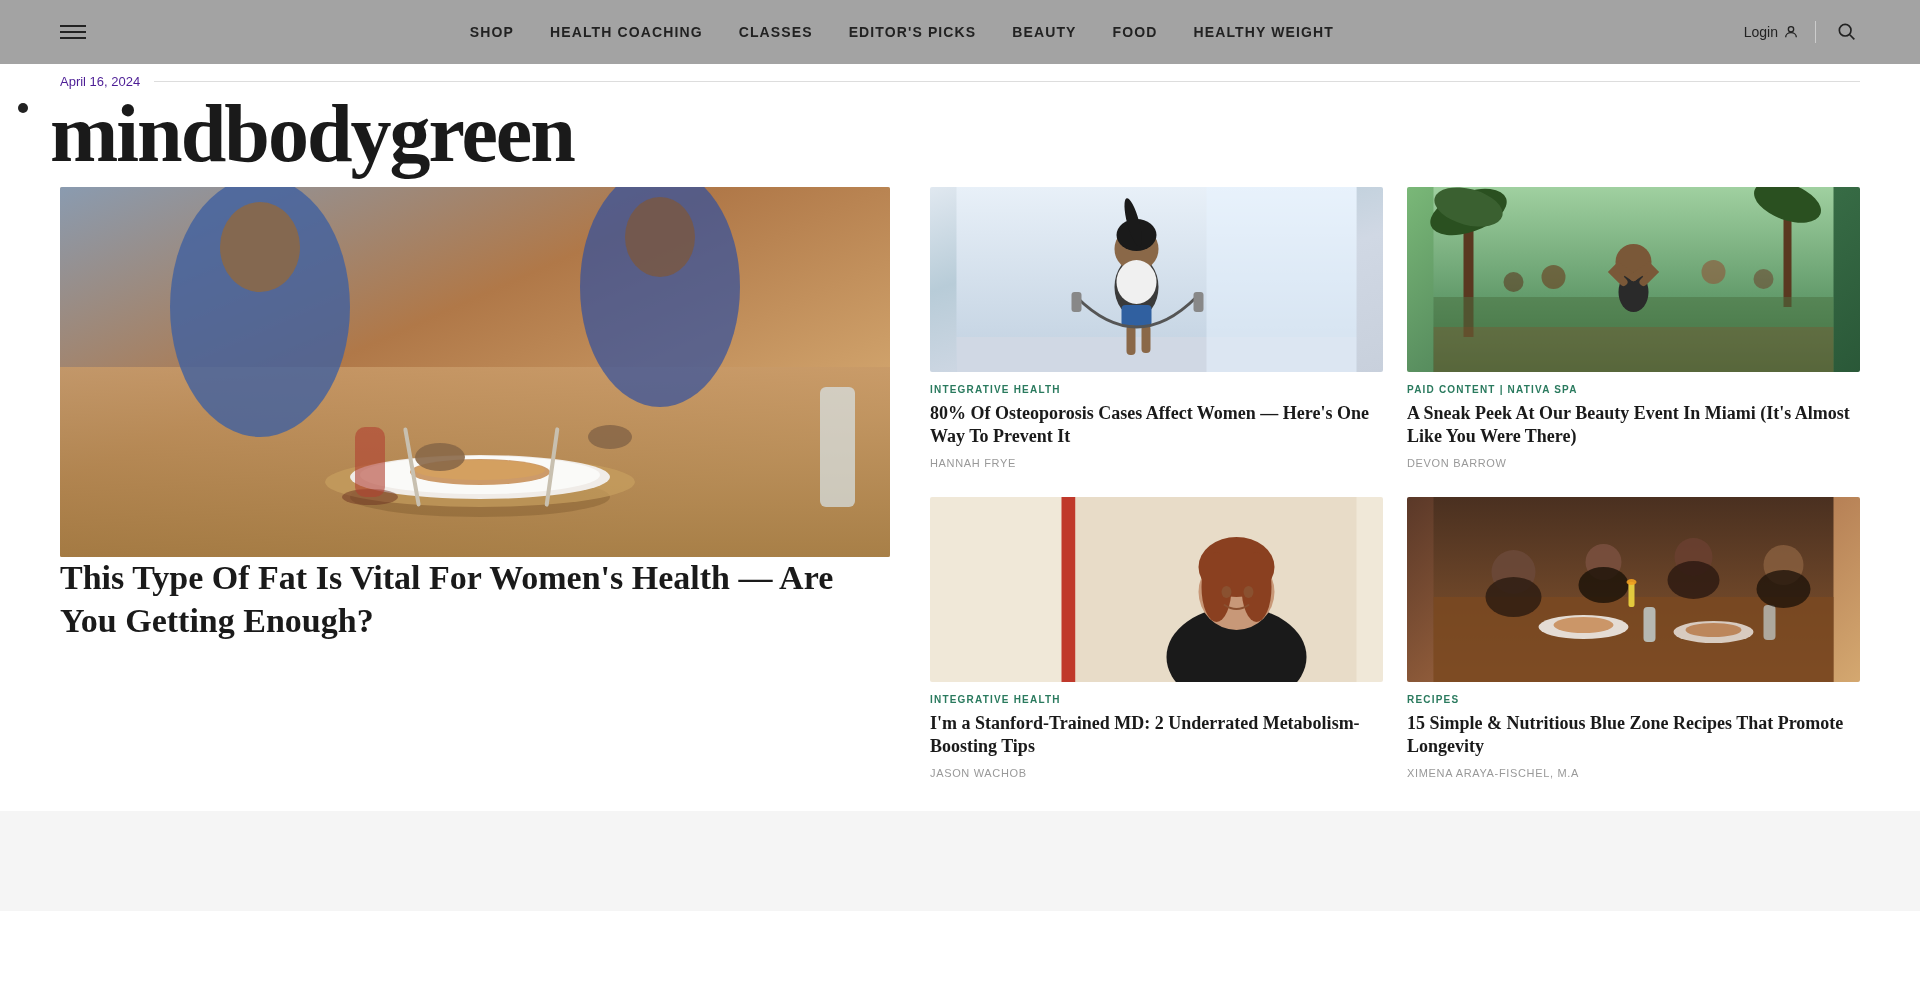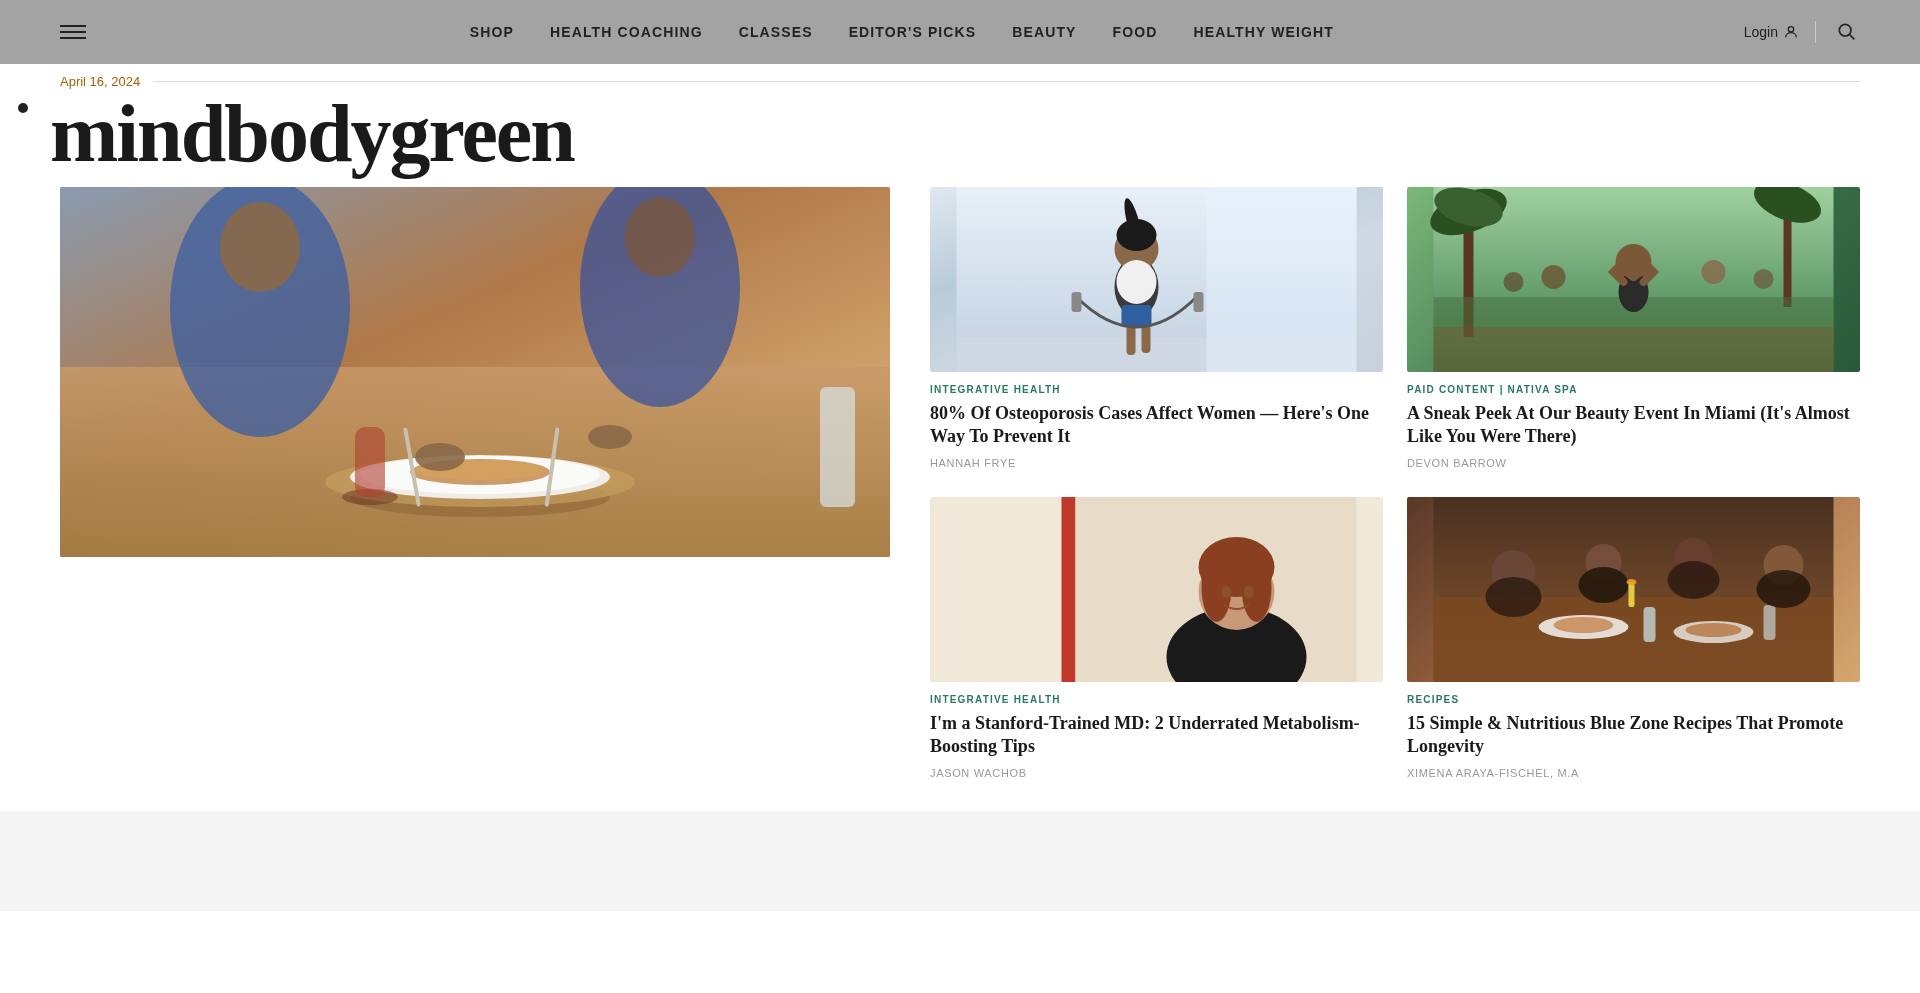--- a/index.html
+++ b/index.html
@@ -41,21 +41,21 @@
     .nav-divider { width: 1px; height: 22px; background: #ccc; }
     .search-icon-btn { background: none; border: none; cursor: pointer; padding: 4px; }
 
     
     .date-line {
       display: flex;
       align-items: center;
       padding: 10px 60px 4px 60px;
       font-family: Arial, sans-serif;
       font-size: 13px;
-      color: #a16207;
+      color: #4c1d95;
       gap: 14px;
     }
     .date-line::after {
       content: '';
       flex: 1;
       height: 1px;
       background: #ddd;
     }
 
     
@@ -311,20 +311,21 @@
         <ellipse cx="200" cy="60" rx="40" ry="45" fill="#8a6848" opacity="0.9"></ellipse>
 
         <ellipse cx="600" cy="100" rx="80" ry="120" fill="#3050a0" opacity="0.7"></ellipse>
         <ellipse cx="600" cy="50" rx="35" ry="40" fill="#7a5840" opacity="0.8"></ellipse>
 
         <ellipse cx="380" cy="270" rx="25" ry="14" fill="#8a6848" opacity="0.9"></ellipse>
         <ellipse cx="550" cy="250" rx="22" ry="12" fill="#8a6848" opacity="0.9"></ellipse>
       </svg>
     </div>
 
+    <h1 class="hero-title">This Type Of Fat Is Vital For Women's Health — Are You Getting Enough?</h1>
   </article>
 
   <div class="side-articles">
 
     <article class="side-card">
       <div class="side-card-img">
         <div class="img-jump-rope">
           <svg viewBox="0 0 400 185" xmlns="http://www.w3.org/2000/svg" width="100%" height="100%">
             <defs>
               <linearGradient id="jr-bg" x1="0" y1="0" x2="0" y2="1">

